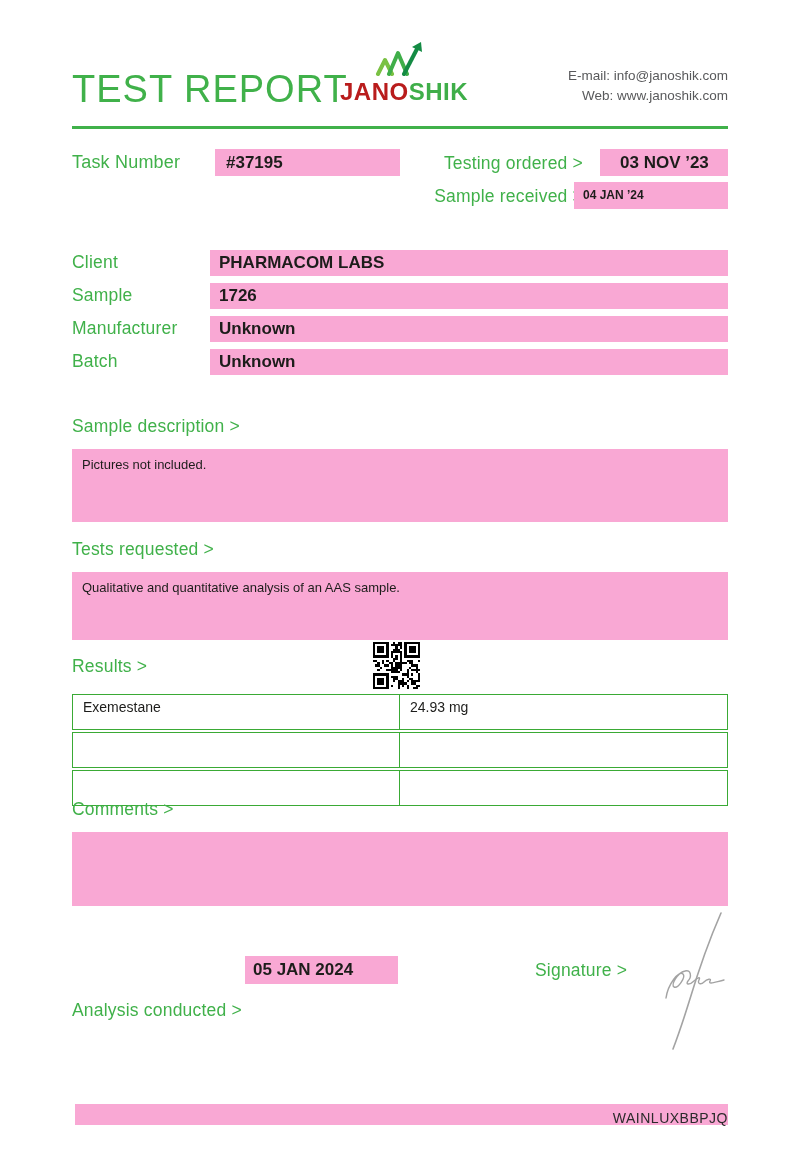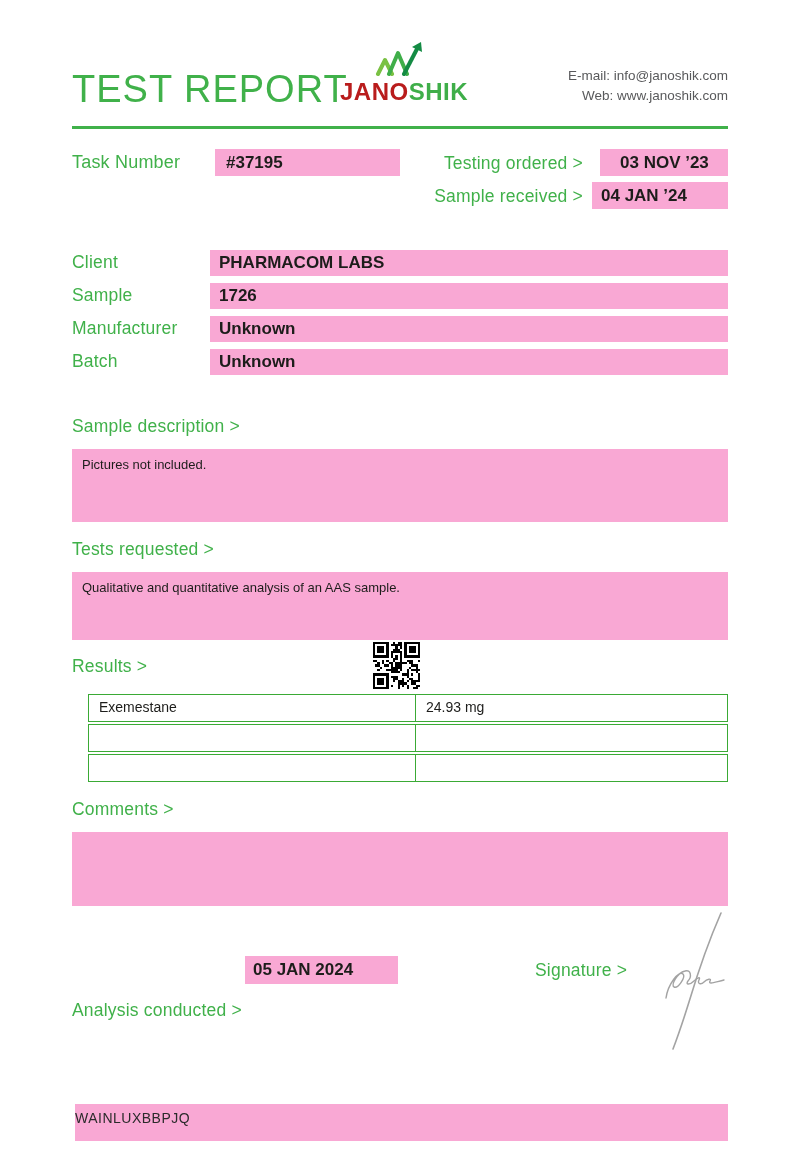--- a/index.html
+++ b/index.html
@@ -22,55 +22,55 @@
   
   .label { color:#40b14a; font-size:17.5px; letter-spacing:0.2px; }
   .task-label { position:absolute; left:72px; top:152px; font-size:18px; }
   .box { background:#f9a8d4; }
   .task-box { position:absolute; left:215px; top:149px; width:185px; height:27px;
               line-height:27px; padding-left:11px; font-size:17px; font-weight:700; }
   .ordered-label { position:absolute; right:217px; top:153px; }
   .ordered-box { position:absolute; right:72px; top:149px; width:128px; height:27px;
                  line-height:27px; padding-left:20px; font-size:17px; font-weight:700; }
   .received-label { position:absolute; right:217px; top:186px; }
-  .received-box { position:absolute; right:72px; top:182px; width:136px; height:27px;
-                  line-height:27px; padding-left:9px; font-size:17px; font-weight:700; }
+  .received-box { position:absolute; right:72px; top:182px; width:154px; height:27px;
+                  line-height:27px; padding-left:9px; font-size:12px; font-weight:700; }
 
   
   .info-row-label { position:absolute; left:72px; }
   .info-row-box { position:absolute; left:210px; right:72px; height:26px; line-height:26px;
                   padding-left:9px; font-size:17px; font-weight:700; }
 
   
   .section-label { position:absolute; left:72px; }
   .section-box { position:absolute; left:72px; right:72px; padding:8px 10px;
                  font-size:13px; color:#1d1d1b; }
 
   
   .qr { position:absolute; left:373px; top:642px; width:47px; height:47px; }
 
   
   .rtable { position:absolute; left:72px; right:72px; top:694px; }
-  .rtable-row { display:flex; height:28px; border:1.5px solid #3aaa35; background:#fff;
-                margin-bottom:2px;margin-left:16px; }
+  .rtable-row { display:flex; height:36px; border:1.5px solid #3aaa35; background:#fff;
+                margin-bottom:2px; }
   .rtable-cell-l { width:327px; border-right:1.5px solid #3aaa35; line-height:25px;
                    padding-left:10px; font-size:14px; }
   .rtable-cell-r { flex:1; line-height:25px; padding-left:10px; font-size:14px; }
 
   
   .analysis-label { position:absolute; left:72px; top:960px;margin-top:40px; }
   .analysis-box { position:absolute; left:245px; top:956px; width:153px; height:28px;
                   line-height:28px; padding-left:8px; font-size:17px; font-weight:700; }
   .signature-label { position:absolute; left:535px; top:960px; }
   .signature { position:absolute; left:638px; top:910px; }
 
   .verify-line { position:absolute; left:72px; right:60px; top:1068px;
                  font-size:20px; letter-spacing:0.2px; color:#40b14a; white-space:nowrap; }
-  .key-box { position:absolute; left:75px; right:72px; top:1104px; height:37px;
-             line-height:29px; text-align:left; font-size:14px; letter-spacing:0.5px;
+  .key-box { position:absolute; left:75px; right:72px; top:1104px; height:21px;
+             line-height:29px; text-align:right; font-size:14px; letter-spacing:0.5px;
              color:#2b2b2b; }
 </style>
 </head>
 <body>
 
 <div class="page">
 
   <div class="title">TEST REPORT</div>
 
   <div class="logo">

